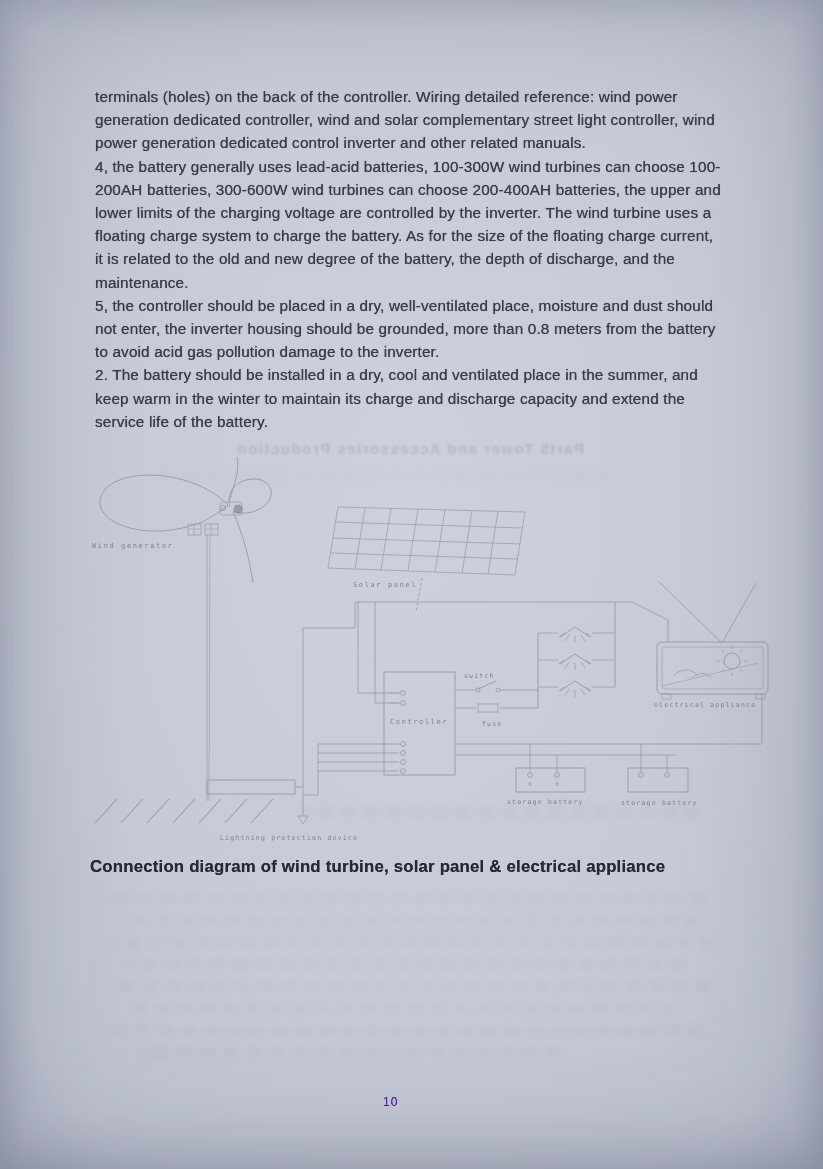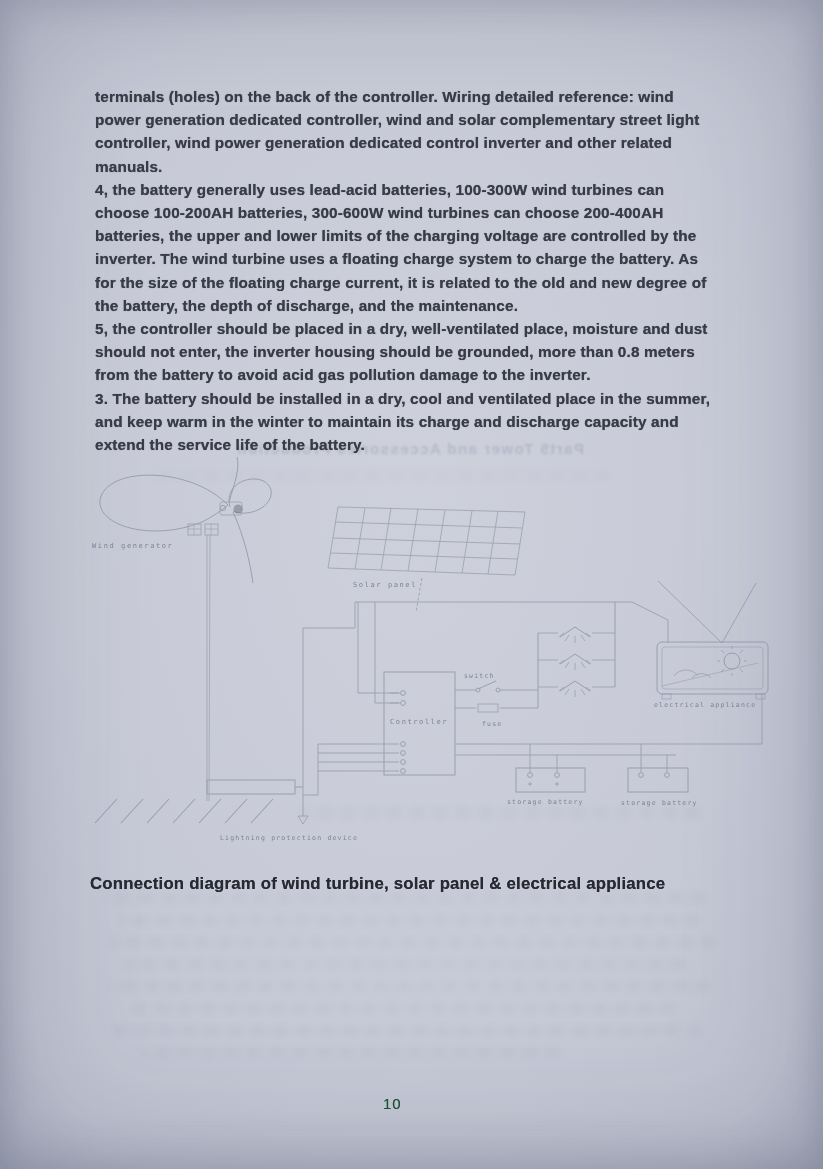--- a/index.html
+++ b/index.html
@@ -19,39 +19,38 @@
   .paper::after{
     content:"";position:absolute;inset:0;
     box-shadow:inset 0 0 140px rgba(44,50,78,.22), inset 0 -18px 40px rgba(44,50,78,.12), inset 0 10px 30px rgba(44,50,78,.08);
     pointer-events:none;
   }
   .textblock{
     position:absolute;left:95px;top:85px;width:627px;
     font-size:15.3px;line-height:23.2px;letter-spacing:.15px;
     color:#383c47;
     text-shadow:0 0 .7px rgba(56,60,71,.85);
-    font-weight:bold;
   }
   .textblock p{margin:0;}
   .figure{position:absolute;left:70px;top:450px;width:720px;height:400px;}
   svg{display:block;}
   .dlabel{
     font-family:"DejaVu Sans Mono", monospace;
     font-size:7px;letter-spacing:1.6px;
     fill:#7b8298;
   }
   .dlabel.sm{font-size:6.5px;letter-spacing:1.2px;}
   .caption{
     position:absolute;left:90px;top:857px;width:640px;
     font-size:16.8px;font-weight:bold;letter-spacing:.2px;
-    color:#272a33;text-shadow:0 0 .6px rgba(39,42,51,.8);margin-top:17px;
+    color:#272a33;text-shadow:0 0 .6px rgba(39,42,51,.8);
   }
   .page-number{
     position:absolute;left:383px;top:1095px;
-    font-size:15px;color:#14532d;letter-spacing:1px;
+    font-size:12px;color:#4c1d95;letter-spacing:1px;
     text-shadow:0 0 .6px rgba(64,67,79,.7);
   }
   .ghost-title{
     position:absolute;left:130px;top:440px;width:560px;
     transform:scaleX(-1);
     font-size:15px;font-weight:bold;letter-spacing:1.5px;text-align:center;
     color:rgba(84,94,126,.20);filter:blur(1.2px);
   }
   .smudge{
     position:absolute;height:11px;border-radius:3px;
@@ -74,21 +73,21 @@
   <div class="smudge" style="left:125px;top:959px;width:560px"></div>
   <div class="smudge" style="left:110px;top:981px;width:600px"></div>
   <div class="smudge" style="left:130px;top:1003px;width:545px"></div>
   <div class="smudge" style="left:112px;top:1025px;width:590px"></div>
   <div class="smudge" style="left:140px;top:1047px;width:420px"></div>
 
   <div class="textblock">
     <p>terminals (holes) on the back of the controller. Wiring detailed reference: wind power generation dedicated controller, wind and solar complementary street light controller, wind power generation dedicated control inverter and other related manuals.</p>
     <p>4, the battery generally uses lead-acid batteries, 100-300W wind turbines can choose 100-200AH batteries, 300-600W wind turbines can choose 200-400AH batteries, the upper and lower limits of the charging voltage are controlled by the inverter. The wind turbine uses a floating charge system to charge the battery. As for the size of the floating charge current, it is related to the old and new degree of the battery, the depth of discharge, and the maintenance.</p>
     <p>5, the controller should be placed in a dry, well-ventilated place, moisture and dust should not enter, the inverter housing should be grounded, more than 0.8 meters from the battery to avoid acid gas pollution damage to the inverter.</p>
-    <p>3. The battery should be installed in a dry, cool and ventilated place in the summer, and keep warm in the winter to maintain its charge and discharge capacity and extend the service life of the battery.</p>
+    <p>2. The battery should be installed in a dry, cool and ventilated place in the summer, and keep warm in the winter to maintain its charge and discharge capacity and extend the service life of the battery.</p>
   </div>
 
   <div class="figure">
     <svg width="720" height="400" viewBox="0 0 720 400">
       <defs>
         <g id="lamp" stroke="#8e95a8" stroke-width="1" fill="none">
           <path d="M-15,4 L0,-6 L15,4"></path>
           <path d="M-6,2 L-10,8 M0,3 L0,10 M6,2 L10,8 M-11,0 L-16,4 M11,0 L16,4" stroke-width="0.8"></path>
         </g>
       </defs>

